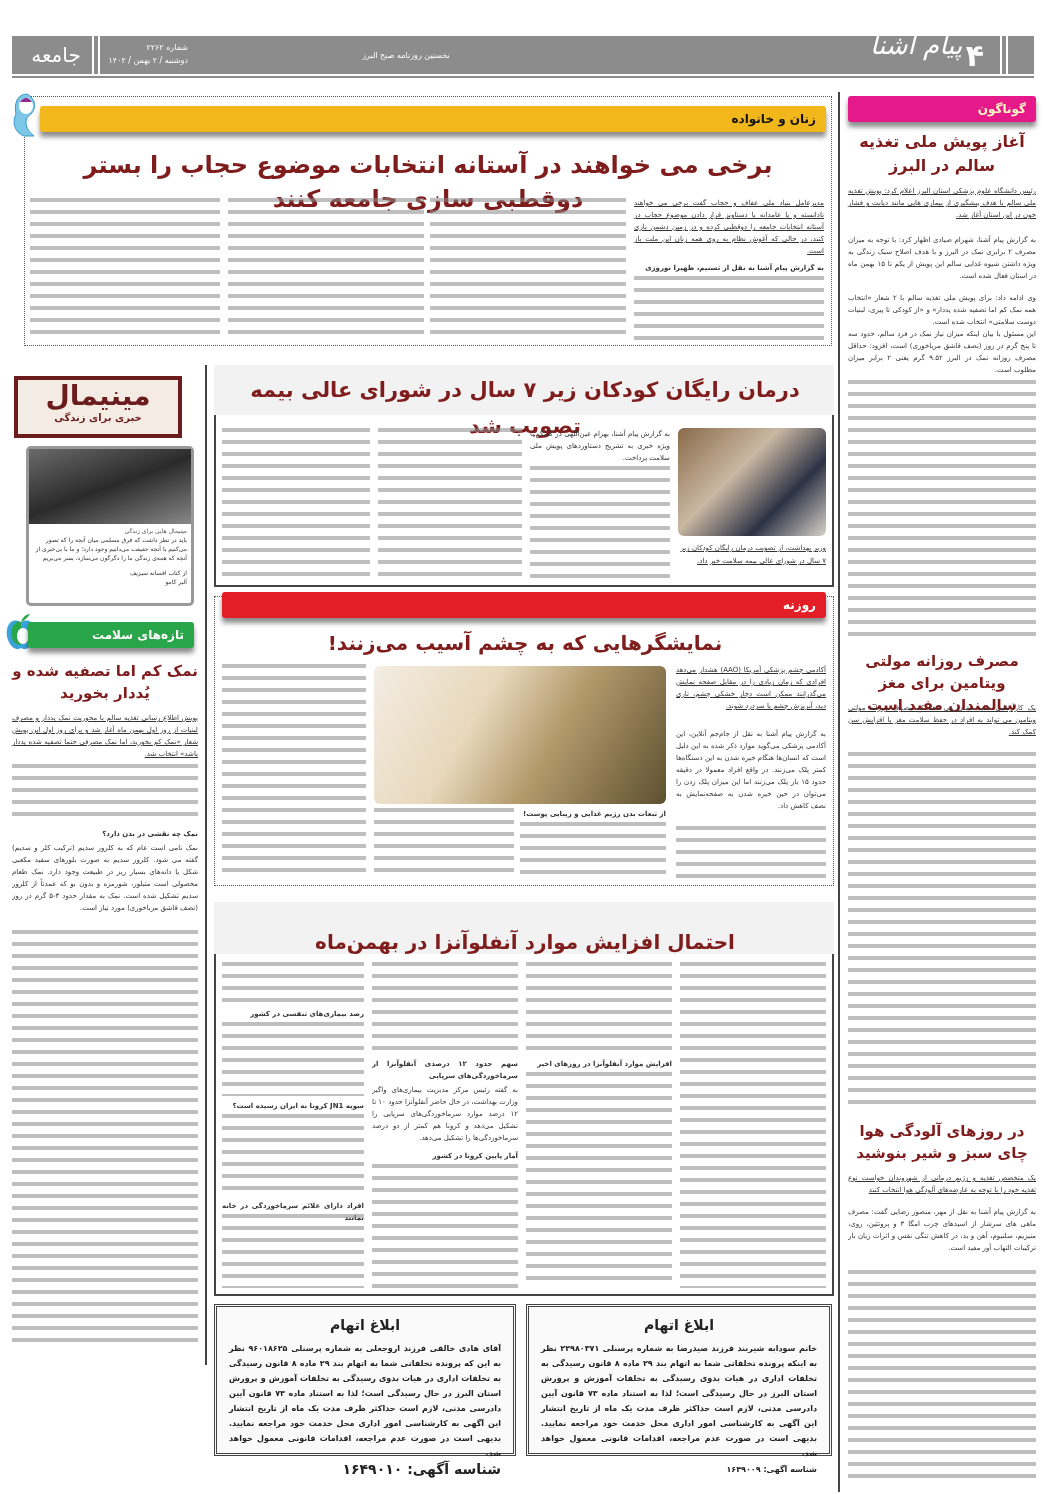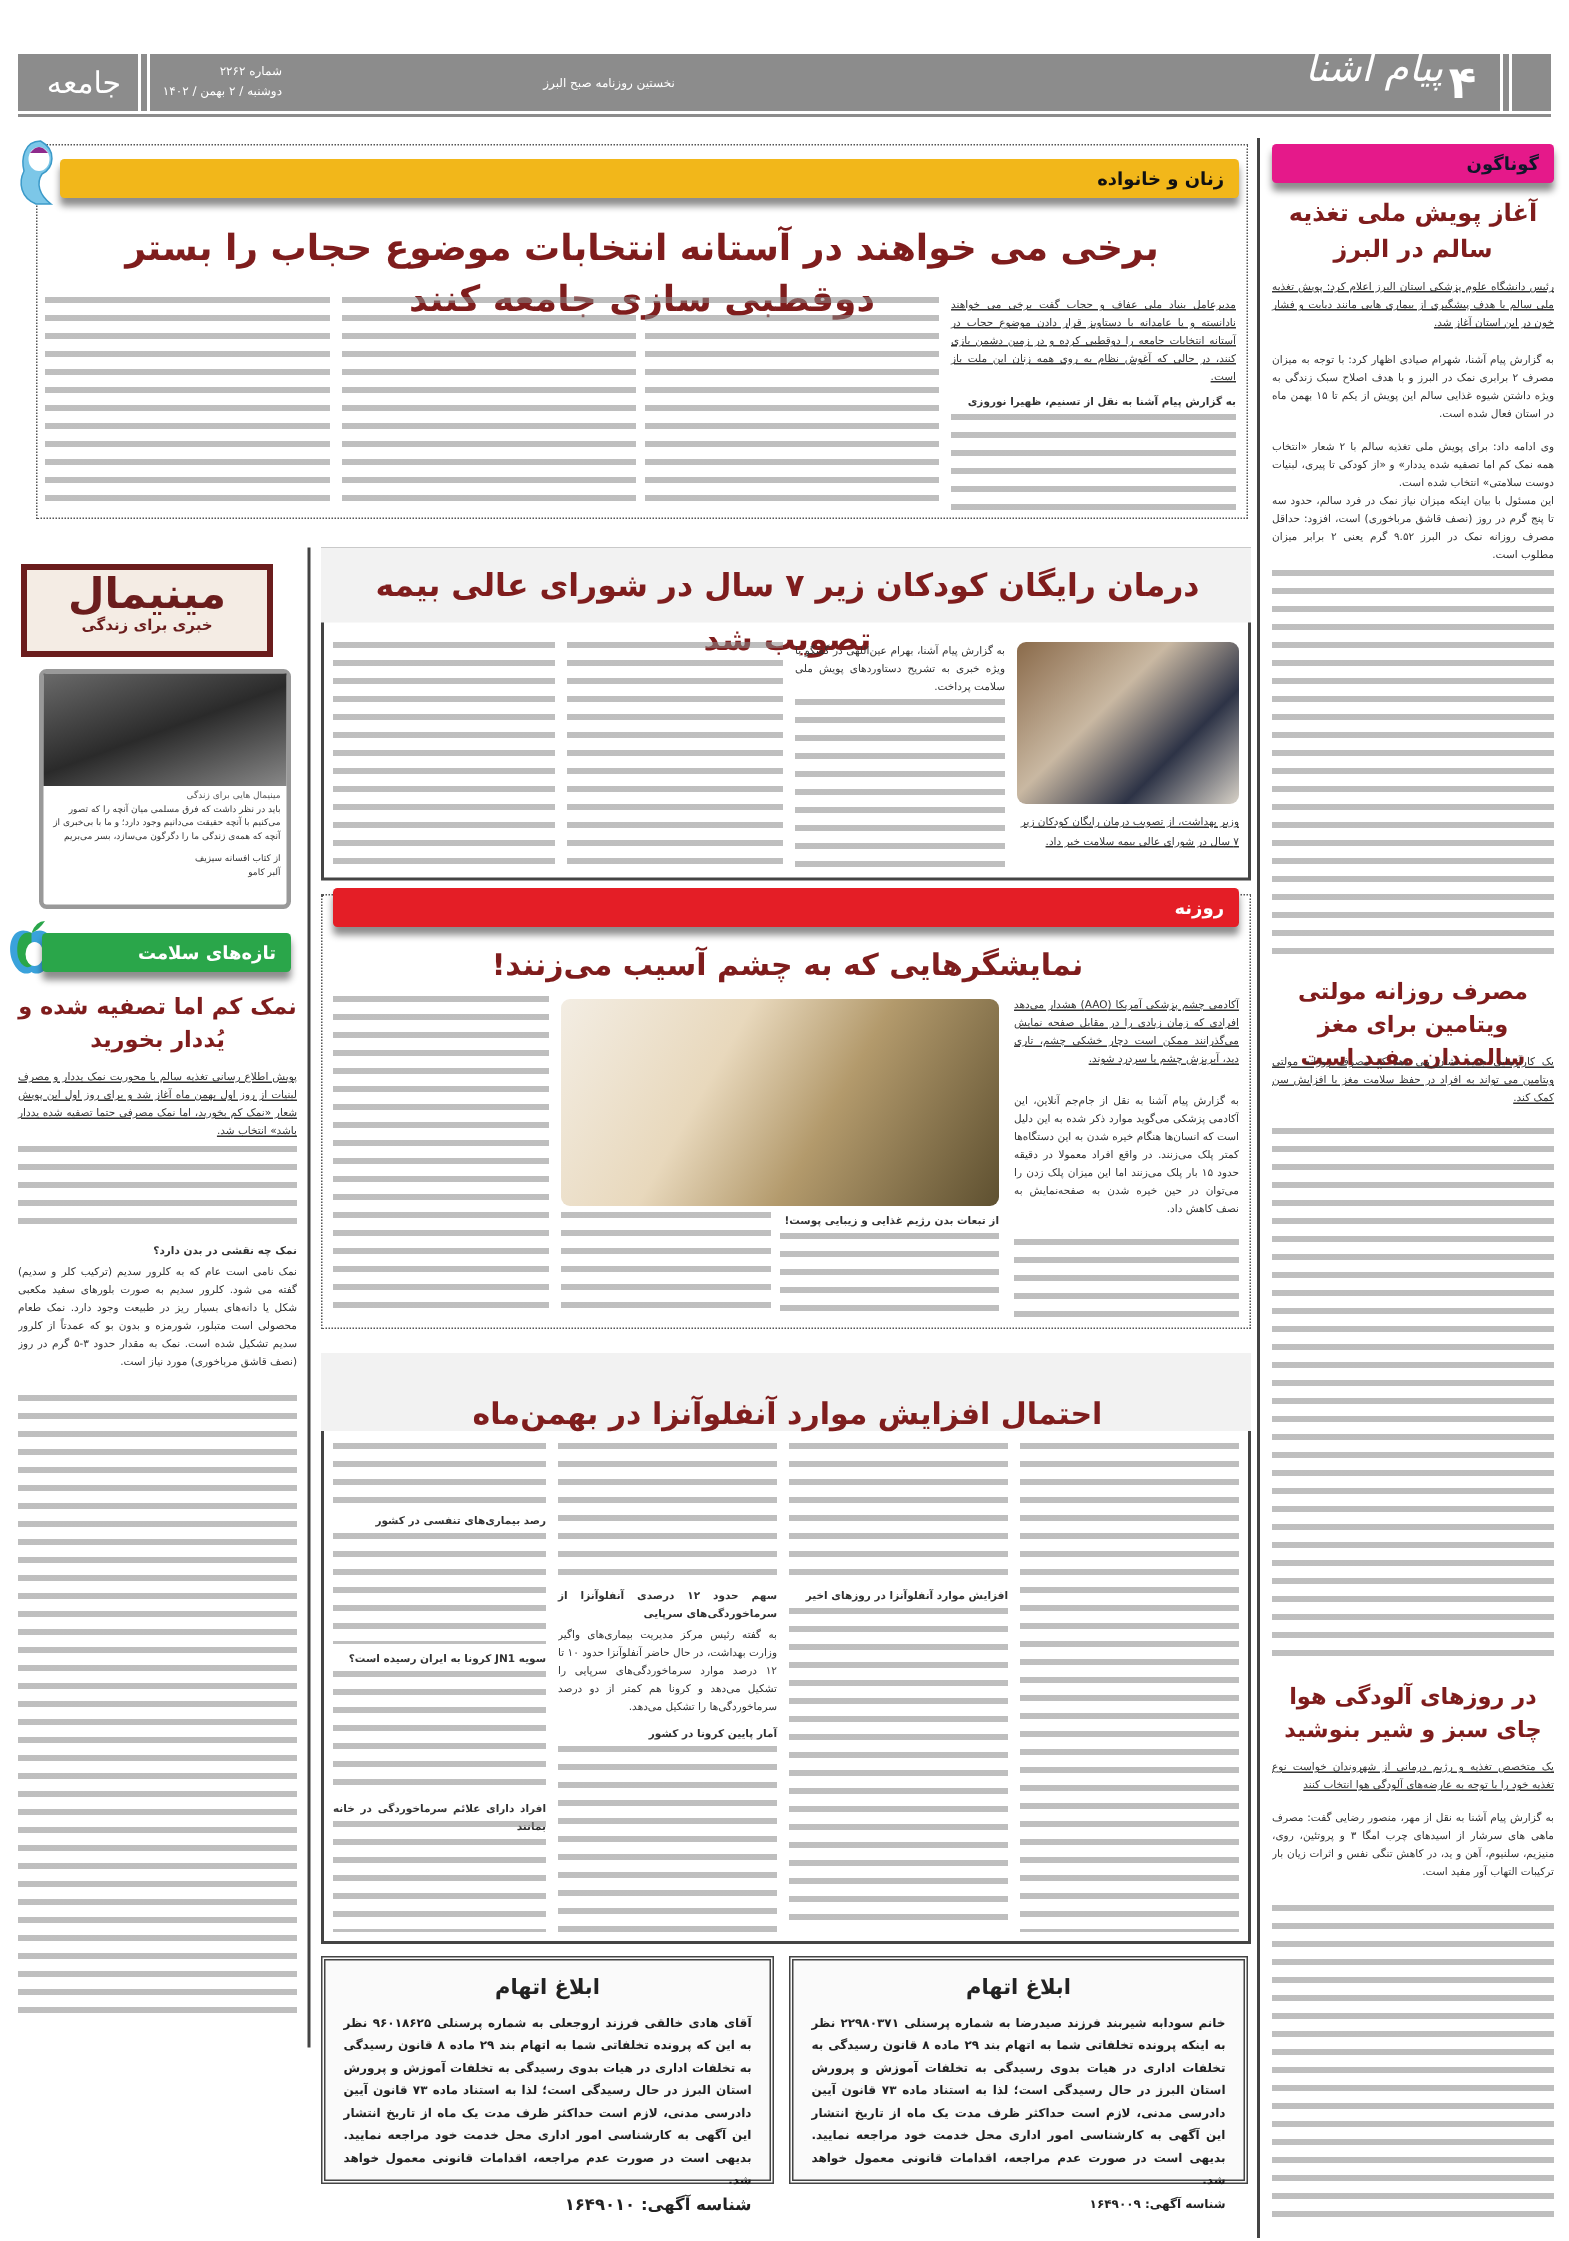--- a/index.html
+++ b/index.html
@@ -37,21 +37,21 @@
 <div class="abs mh-logo">پیام آشنا</div>
 <div class="abs mh-slogan">نخستین روزنامه صبح البرز</div>
 <div class="abs mh-issue">
   <div>شماره ۲۲۶۲</div>
   <div>دوشنبه / ۲ بهمن / ۱۴۰۲</div>
 </div>
 <div class="abs mh-sep1"></div>
 <div class="abs" style="left:12px;top:36px;width:88px;height:38px;display:flex;align-items:center;justify-content:center;color:#fff;font-size:20px;font-weight:normal;">جامعه</div>
 
 <div class="abs" style="left:838px;top:92px;width:2px;height:1400px;background:#444;"></div>
-<div class="abs band" style="left:848px;top:96px;width:188px;background:#e5198a;color:#0f172a;">
+<div class="abs band" style="left:848px;top:96px;width:188px;background:#e5198a;color:#fef9c3;">
   <span>گوناگون</span>
 </div>
 <div class="abs headline" style="left:848px;top:130px;width:188px;font-size:16px;line-height:24px;">آغاز پویش ملی تغذیه سالم در البرز</div>
 <div class="abs lead-u" style="left:848px;top:185px;width:188px;font-size:7px;line-height:12px;">رئیس دانشگاه علوم پزشکی استان البرز اعلام کرد: پویش تغذیه ملی سالم با هدف پیشگیری از بیماری هایی مانند دیابت و فشار خون در این استان آغاز شد.</div>
 <div class="abs col-text" style="left:848px;top:234px;width:188px;height:58px;overflow:hidden;">به گزارش پیام آشنا، شهرام صیادی اظهار کرد: با توجه به میزان مصرف ۲ برابری نمک در البرز و با هدف اصلاح سبک زندگی به ویژه داشتن شیوه غذایی سالم این پویش از یکم تا ۱۵ بهمن ماه در استان فعال شده است.</div>
 <div class="abs col-text" style="left:848px;top:292px;width:188px;height:36px;overflow:hidden;">وی ادامه داد: برای پویش ملی تغذیه سالم با ۲ شعار «انتخاب همه نمک کم اما تصفیه شده یددار» و «از کودکی تا پیری، لبنیات دوست سلامتی» انتخاب شده است.</div>
 <div class="abs col-text" style="left:848px;top:328px;width:188px;height:48px;overflow:hidden;">این مسئول با بیان اینکه میزان نیاز نمک در فرد سالم، حدود سه تا پنج گرم در روز (نصف قاشق مرباخوری) است، افزود: حداقل مصرف روزانه نمک در البرز ۹.۵۲ گرم یعنی ۲ برابر میزان مطلوب است.</div>
 <div class="abs fake-lines" style="left:848px;top:380px;width:188px;height:256px;"></div>
 
 <div class="abs headline" style="left:848px;top:650px;width:188px;font-size:15px;line-height:22px;">مصرف روزانه مولتی ویتامین برای مغز سالمندان مفید است</div>
@@ -160,14 +160,14 @@
 <div class="abs fake-lines" style="left:222px;top:1214px;width:142px;height:74px;"></div>
 
 <div class="abs ad-box" style="left:526px;top:1304px;width:306px;height:152px;">
   <div class="ad-title">ابلاغ اتهام</div>
   <div class="ad-body" style="font-size:8px;line-height:15px;">خانم سودابه شیربند فرزند صیدرضا به شماره پرسنلی ۲۲۹۸۰۳۷۱ نظر به اینکه پرونده تخلفاتی شما به اتهام بند ۲۹ ماده ۸ قانون رسیدگی به تخلفات اداری در هیات بدوی رسیدگی به تخلفات آموزش و پرورش استان البرز در حال رسیدگی است؛ لذا به استناد ماده ۷۳ قانون آیین دادرسی مدنی، لازم است حداکثر ظرف مدت یک ماه از تاریخ انتشار این آگهی به کارشناسی امور اداری محل خدمت خود مراجعه نمایید. بدیهی است در صورت عدم مراجعه، اقدامات قانونی معمول خواهد شد.</div>
   <div class="ad-body" style="font-size:8px;">شناسه آگهی: ۱۶۴۹۰۰۹</div>
 </div>
 <div class="abs ad-box" style="left:214px;top:1304px;width:302px;height:152px;">
   <div class="ad-title">ابلاغ اتهام</div>
   <div class="ad-body" style="font-size:8px;line-height:15px;">آقای هادی خالقی فرزند اروجعلی به شماره پرسنلی ۹۶۰۱۸۶۲۵ نظر به این که پرونده تخلفاتی شما به اتهام بند ۲۹ ماده ۸ قانون رسیدگی به تخلفات اداری در هیات بدوی رسیدگی به تخلفات آموزش و پرورش استان البرز در حال رسیدگی است؛ لذا به استناد ماده ۷۳ قانون آیین دادرسی مدنی، لازم است حداکثر ظرف مدت یک ماه از تاریخ انتشار این آگهی به کارشناسی امور اداری محل خدمت خود مراجعه نمایید. بدیهی است در صورت عدم مراجعه، اقدامات قانونی معمول خواهد شد.</div>
-  <div class="ad-body" style="font-size:11px;">شناسه آگهی: ۱۶۴۹۰۱۰</div>
+  <div class="ad-body" style="font-size:14px;">شناسه آگهی: ۱۶۴۹۰۱۰</div>
 </div>
 
 </body></html>

